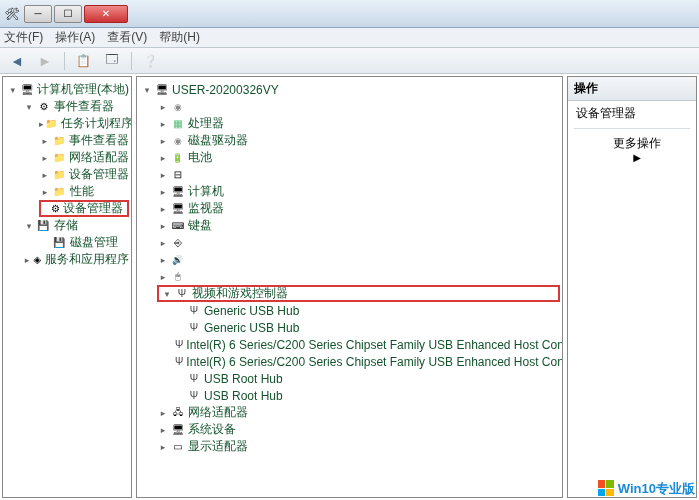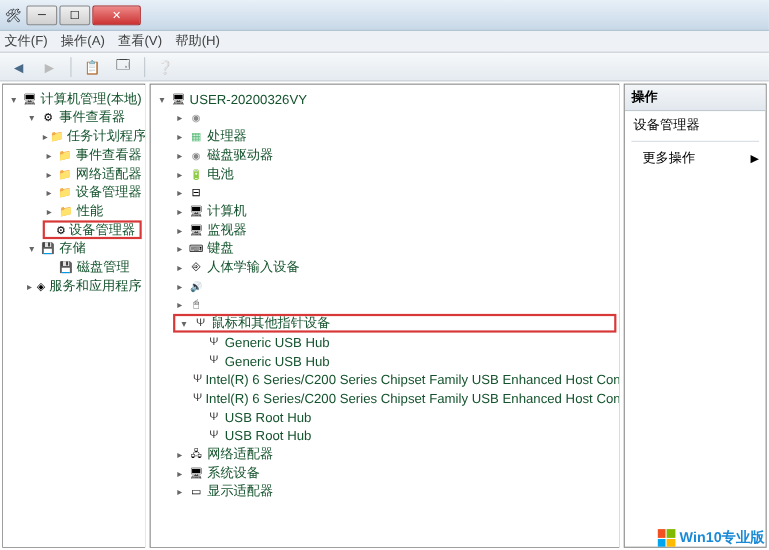--- a/index.html
+++ b/index.html
@@ -28,21 +28,21 @@
 
 .main { display: flex; height: calc(500px - 28px - 20px - 26px); }
 .panel { border: 1px solid #888; margin: 2px; background: #fff; overflow: auto; }
 .left-panel { width: 130px; flex-shrink: 0; }
 .mid-panel { flex: 1; }
 .right-panel { width: 130px; flex-shrink: 0; display: flex; flex-direction: column; }
 
 .right-header { background: linear-gradient(#f4f6f8,#e2e8ee); border-bottom: 1px solid #c0c8d0; padding: 3px 6px; font-weight: bold; }
 .right-sub { padding: 4px 6px 4px 8px; font-size: 12px; }
 .right-divider { height: 1px; background: #d8dde4; margin: 2px 6px; }
-.right-action { padding: 4px 6px 4px 16px; display: flex; align-items: center; justify-content: space-between; cursor: pointer; }
+.right-action { padding: 4px 6px 4px 16px; display: flex; align-items: center; justify-content: space-between; cursor: pointer; flex-direction: column; }
 .right-action .arrow { font-size: 10px; }
 
 
 .tree { padding: 4px 2px; }
 .tree ul { list-style: none; padding-left: 16px; }
 .tree > ul { padding-left: 2px; }
 .tree li { position: relative; }
 .node { display: flex; align-items: center; height: 17px; white-space: nowrap; cursor: pointer; }
 .expander { width: 12px; height: 12px; margin-right: 2px; display: inline-flex; align-items: center; justify-content: center; font-size: 9px; color: #666; cursor: pointer; }
 .node-icon { width: 14px; height: 14px; margin-right: 3px; display: inline-flex; align-items: center; justify-content: center; font-size: 11px; }
@@ -62,21 +62,21 @@
 .ic-keyboard::before { content: "⌨"; font-size: 9px; }
 .ic-hid::before { content: "⎆"; font-size: 10px; }
 .ic-sound::before { content: "🔊"; font-size: 9px; }
 .ic-mouse::before { content: "🖱"; font-size: 9px; }
 .ic-usb::before { content: "Ψ"; font-size: 10px; color: #444; }
 .ic-net::before { content: "🖧"; font-size: 9px; }
 .ic-display::before { content: "▭"; font-size: 10px; }
 .ic-service::before { content: "◈"; font-size: 10px; }
 
 
-.watermark { position: absolute; right: 4px; bottom: 2px; display: flex; align-items: center; gap: 4px; font-size: 13px; margin-left: 34px; }
+.watermark { position: absolute; right: 4px; bottom: 2px; display: flex; align-items: flex-start; gap: 4px; font-size: 13px; margin-left: 34px; }
 .wm-logo { width: 16px; height: 16px; display: grid; grid-template-columns: 1fr 1fr; grid-template-rows: 1fr 1fr; gap: 1px; }
 .wm-logo span:nth-child(1){background:#f25022;} .wm-logo span:nth-child(2){background:#7fba00;} .wm-logo span:nth-child(3){background:#00a4ef;} .wm-logo span:nth-child(4){background:#ffb900;}
 .wm-text { color: #1a8ad6; font-weight: bold; }
 </style>
 </head>
 <body>
 
 <div class="titlebar">
   <span class="icon">🛠</span>
   <div class="winbtns">
@@ -260,40 +260,39 @@
                 <div class="node">
                   <span class="expander">▸</span>
                   <span class="node-icon ic-keyboard"></span>
                   <span class="node-label">键盘</span>
                 </div>
               </li>
             <li>
                 <div class="node">
                   <span class="expander">▸</span>
                   <span class="node-icon ic-hid"></span>
-                  <span class="node-label">人体学输入设备</span>
                 </div>
               </li>
             <li>
                 <div class="node">
                   <span class="expander">▸</span>
                   <span class="node-icon ic-sound"></span>
                 </div>
               </li>
             <li>
                 <div class="node">
                   <span class="expander">▸</span>
                   <span class="node-icon ic-mouse"></span>
                 </div>
               </li>
             <li>
               <div class="node highlight-box">
                   <span class="expander">▾</span>
                   <span class="node-icon ic-usb"></span>
-                  <span class="node-label">鼠标和其他指针设备</span>
+                  <span class="node-label">视频和游戏控制器</span>
                 </div>
               <ul>
                 <li>
                     <div class="node">
                       <span class="expander"></span>
                       <span class="node-icon ic-usb"></span>
                       <span class="node-label">Generic USB Hub</span>
                     </div>
                   </li>
                 <li>

